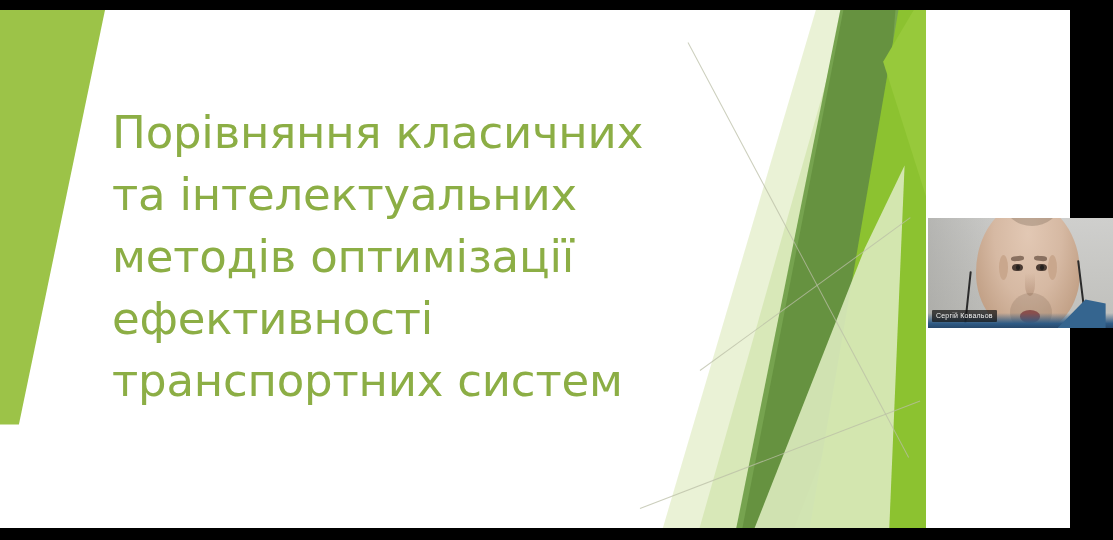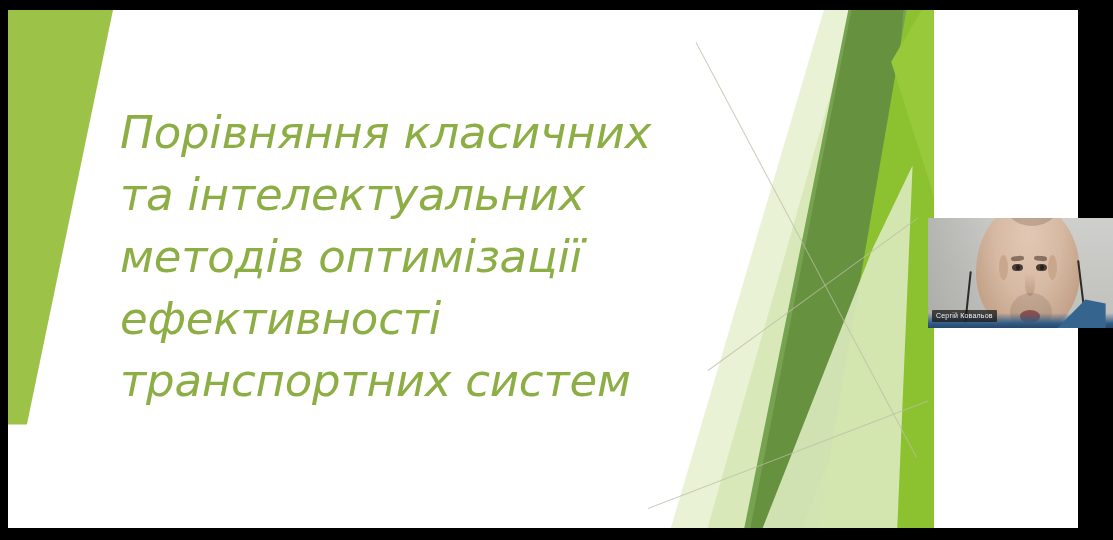--- a/index.html
+++ b/index.html
@@ -18,27 +18,26 @@
     position: relative;
     width: 1113px;
     height: 540px;
     background: #000000;
     overflow: hidden;
   }
 
   
   #slide {
     position: absolute;
-    left: 8px;
+    left: 0px;
     top: 10px;
     width: 1070px;
     height: 518px;
     background: #ffffff;
     overflow: hidden;
-    font-style: italic;
   }
 
   
   .left-wedge {
     position: absolute;
     left: 0;
     top: 0;
     width: 105px;
     height: 518px;
     background: #9cc348;

